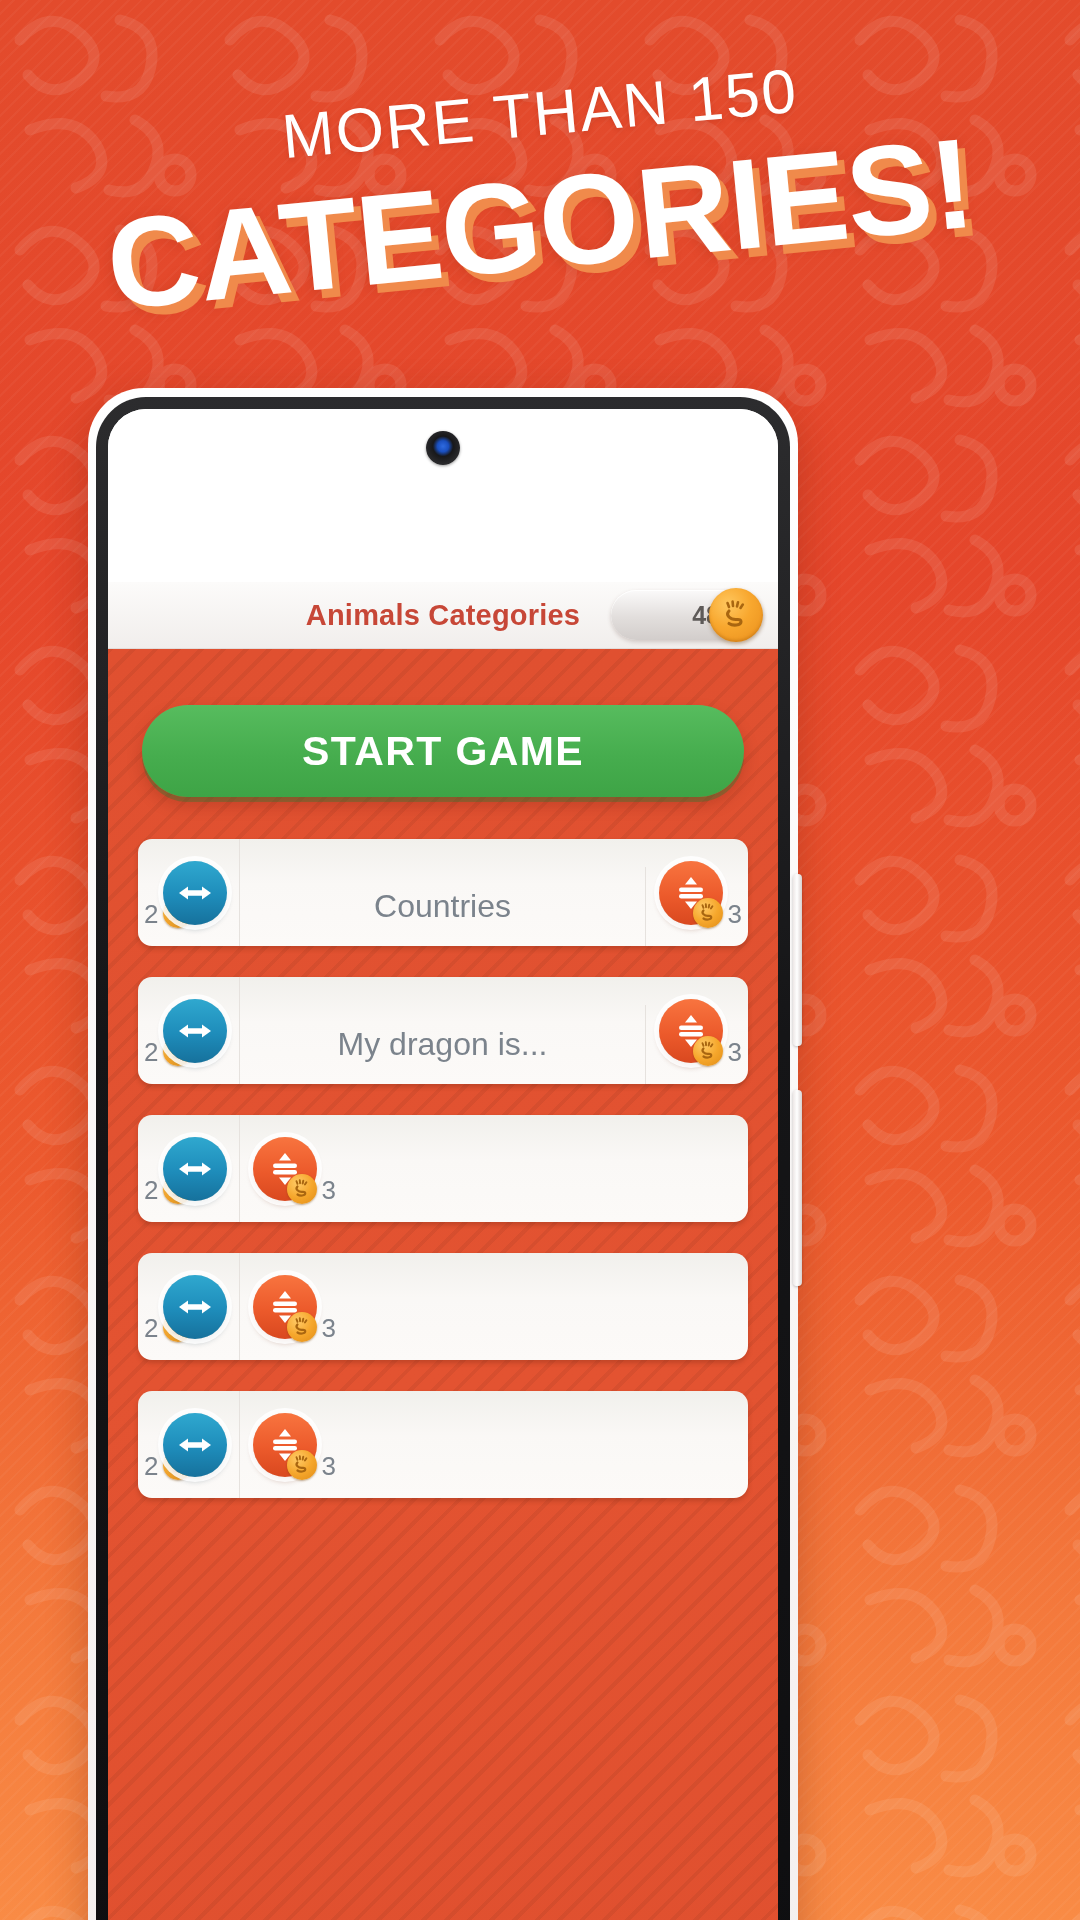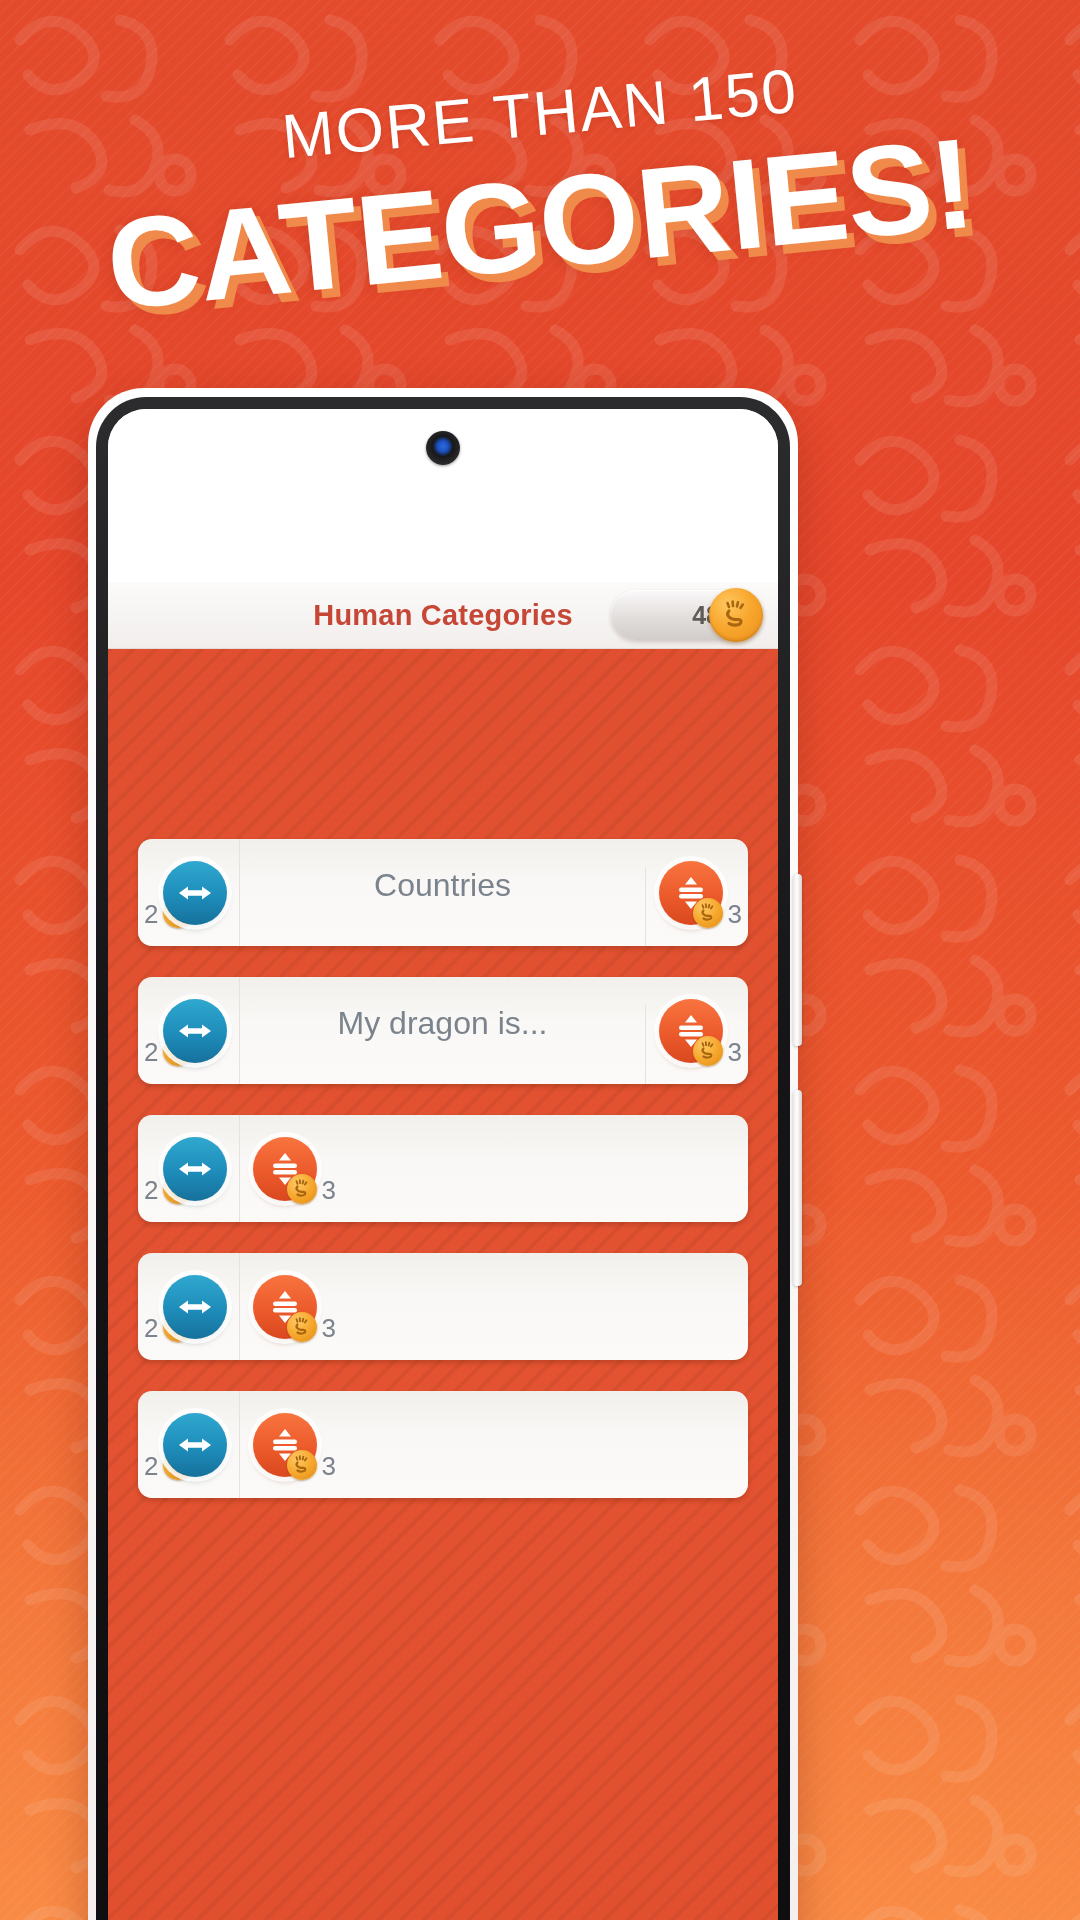--- a/index.html
+++ b/index.html
@@ -204,21 +204,21 @@
     cursor:pointer;
   }
   .row-left{
     width:102px;
     display:flex; align-items:center; justify-content:center;
     border-right:1px solid #E6E2DE;
     position:relative;
   }
   .row-center{
     flex:1;
-    display:flex; justify-content:center;
+    display:flex; align-items:center; justify-content:center;
     border-right:1px solid #E6E2DE;
     margin-top:28px;
   }
   .row-right{
     width:102px;
     display:flex; align-items:center; justify-content:center;
     position:relative;
   }
   .category-name{
     color:#7B838C;
@@ -292,40 +292,43 @@
     <div class="side-btn" id="side-btn-volume"></div>
     <div class="side-btn" id="side-btn-power"></div>
 
     <div id="phone-screen">
 
       <div id="status-area">
         <div id="camera"></div>
       </div>
 
       <div id="app-header">
-        <div id="app-title">Human Categories</div>
+        <div id="app-title">Animals Categories</div>
 
         <div id="coin-pill">
           <span id="coin-count">48</span>
           <span class="coin">
             <svg class="coin-glyph" width="34" height="34" viewBox="0 0 34 34" aria-hidden="true">
               <g fill="none" stroke="#A96610" stroke-width="2.6" stroke-linecap="round">
                 <line x1="10" y1="9" x2="8.5" y2="5"></line>
                 <line x1="14" y1="8" x2="13.6" y2="3.6"></line>
                 <line x1="18" y1="8.4" x2="19" y2="4.2"></line>
                 <line x1="21.5" y1="10" x2="23.8" y2="6.5"></line>
               </g>
               <path d="M10 13 q-3 3 0 6 q3 3 8 2.5 q4 -0.4 4 2.2 q0 2.8 -4.6 3.3 q-4.4 0.5 -7.4 -1.5" fill="none" stroke="#A96610" stroke-width="3.1" stroke-linecap="round" stroke-linejoin="round"></path>
             </svg>
           </span>
         </div>
       </div>
 
       <div id="app-body">
 
+        <button id="start-game-button">
+          <span id="start-game-label">START GAME</span>
+        </button>
 
         <div id="category-list">
   <div class="category-row">
     <div class="row-left">
       <span class="cnt left-cnt">2</span>
       <span class="mini-coin left-coin">
         <svg width="22" height="22" viewBox="0 0 34 34" aria-hidden="true">
           <g fill="none" stroke="#A96610" stroke-width="3" stroke-linecap="round">
             <line x1="10" y1="9" x2="8.5" y2="5"></line>
             <line x1="14" y1="8" x2="13.6" y2="3.6"></line>

